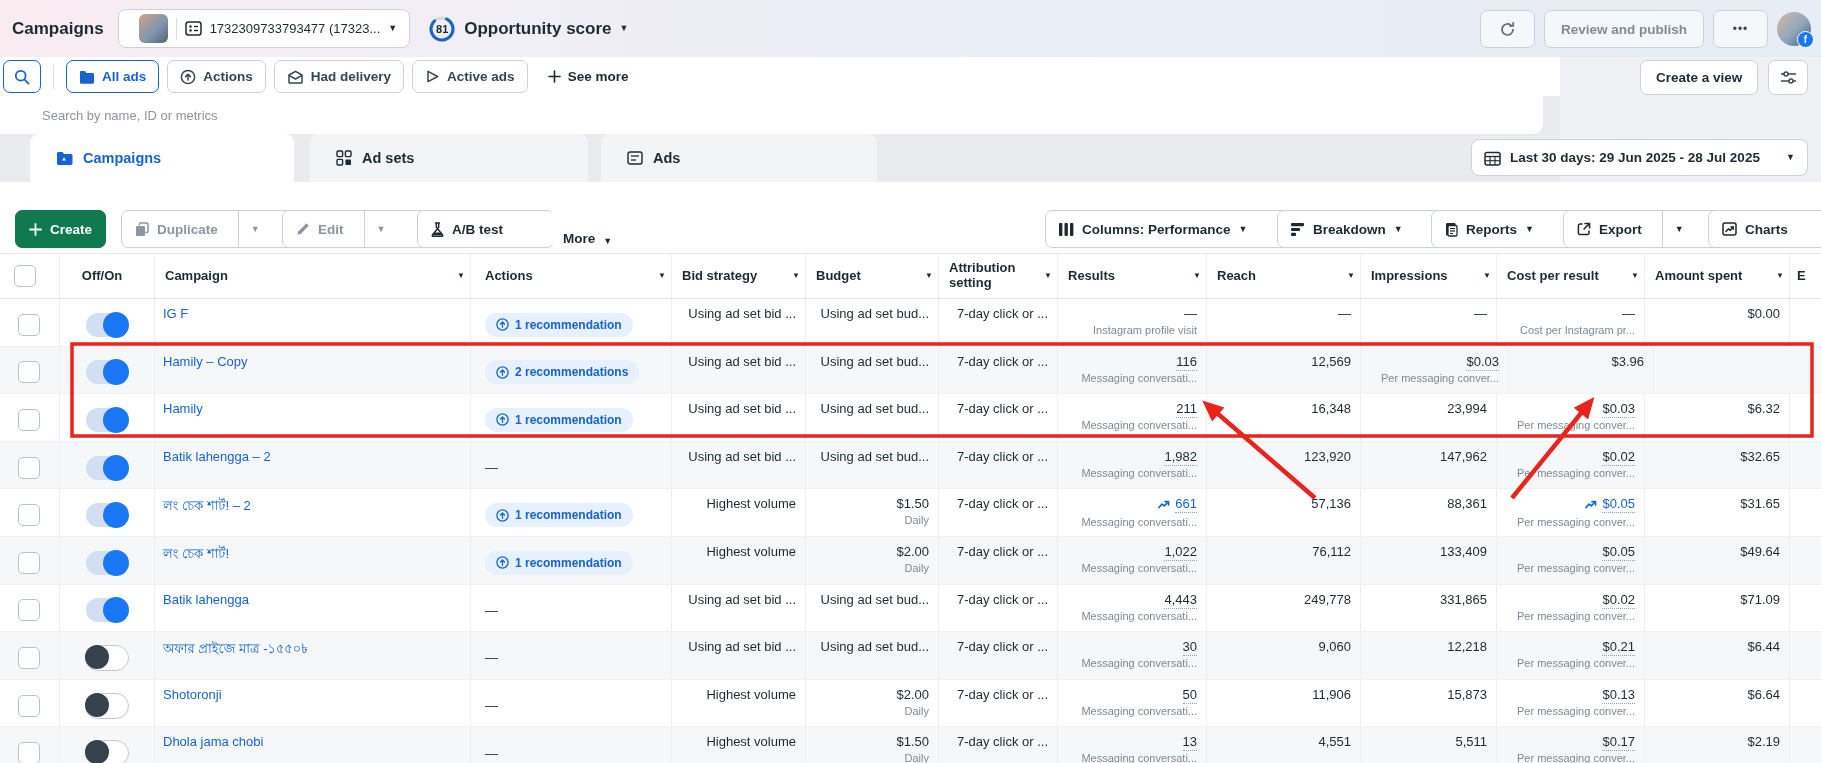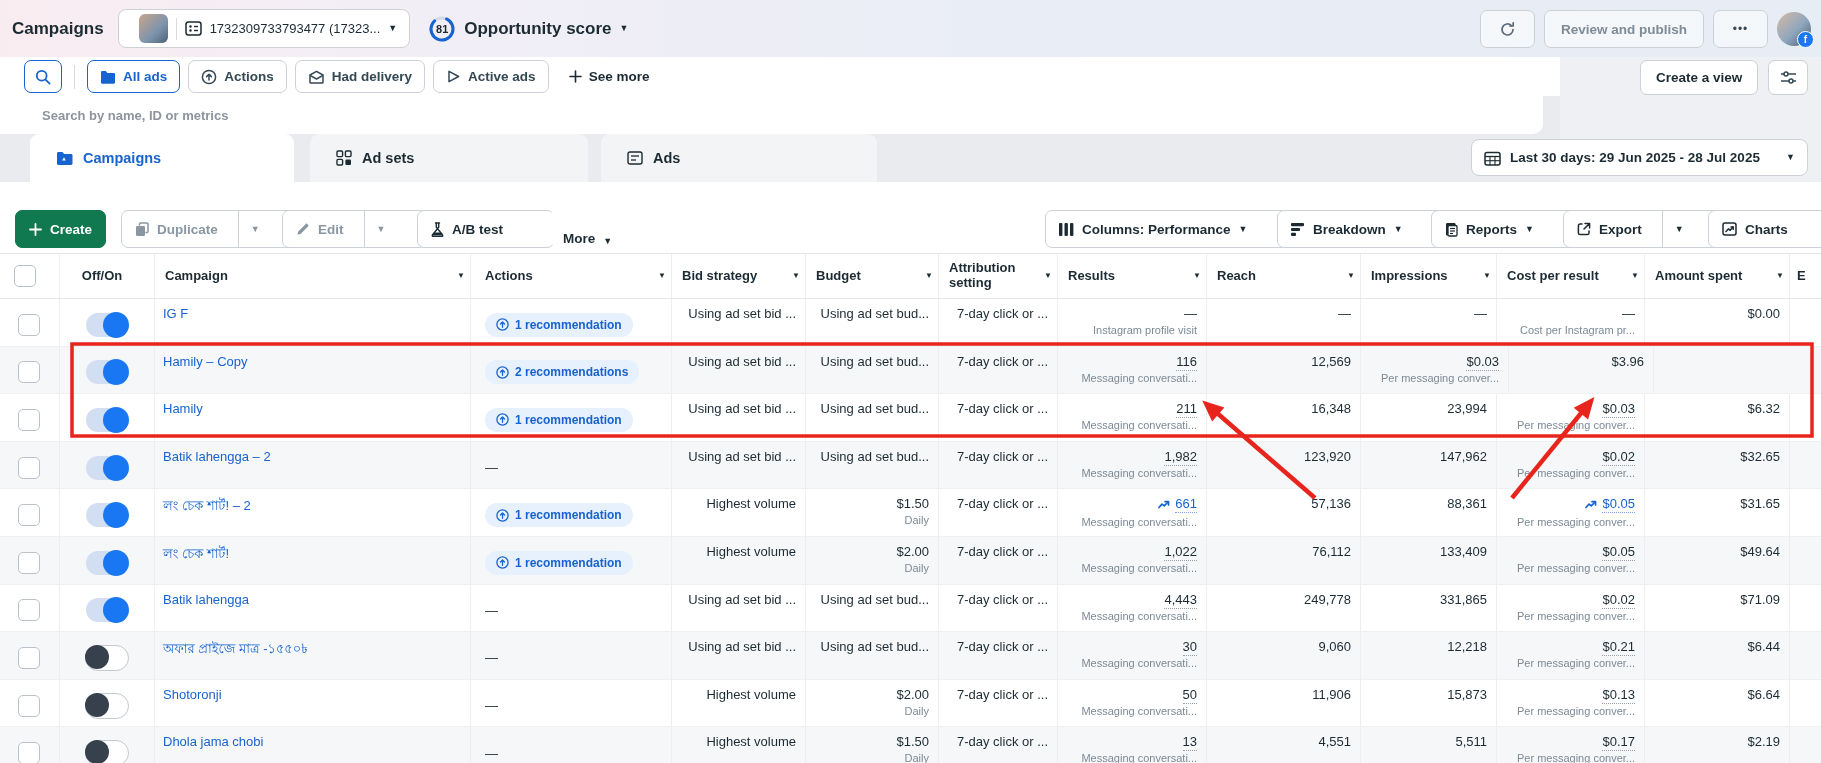--- a/index.html
+++ b/index.html
@@ -29,33 +29,33 @@
   .top-right{position:absolute;right:10px;top:10px;display:flex;align-items:center;gap:9px;}
   .icon-btn{height:36px;min-width:37px;border:1px solid #ccd1d7;border-radius:7px;background:rgba(255,255,255,.55);
     display:flex;align-items:center;justify-content:center;padding:0 8px;}
   .btn-muted{height:36px;border:1px solid #ccd1d7;border-radius:7px;background:rgba(255,255,255,.55);
     display:flex;align-items:center;padding:0 16px;font-size:13.5px;font-weight:600;color:#7f8b96;}
   .avatar-round{width:34px;height:34px;border-radius:50%;background:linear-gradient(135deg,#d7b9a5,#8fa7bd 55%,#44596d);position:relative;}
   .fb-badge{position:absolute;right:-3px;bottom:-2px;width:15px;height:15px;border-radius:50%;background:#1977f3;color:#fff;
     font-size:10px;font-weight:700;display:flex;align-items:center;justify-content:center;border:1px solid #fff;}
   
   .right-rail{left:1560px;top:57px;width:261px;height:125px;background:#eef0f3;}
-  .filterbar{left:0;top:57px;width:1560px;height:39px;background:#fff;display:flex;align-items:center;gap:8px;padding-left:24px;}
+  .filterbar{left:0;top:57px;width:1560px;height:39px;background:#fff;display:flex;align-items:center;gap:8px;padding-left:3px;}
   .chip{height:31px;border:1px solid #ccd1d7;border-radius:7px;background:#fff;display:flex;align-items:center;gap:7px;
     padding:0 12px;font-size:13.5px;font-weight:600;color:#344854;}
   .chip.sel{border-color:#1763cf;color:#1763cf;}
   .chip.sq{width:36px;padding:0;justify-content:center;}
   .chip.ghost{border:none;color:#1c2b33;}
   .fb-sep{width:1px;height:24px;background:#d8dbe0;margin:0 4px;}
   .create-view{position:absolute;left:1640px;top:60px;height:33px;border:1px solid #ccd1d7;border-radius:7px;background:#fff;
     display:flex;align-items:center;padding:0 15px;font-size:13.5px;font-weight:600;}
   .sliders-btn{position:absolute;left:1768px;top:60px;width:38px;height:33px;border:1px solid #ccd1d7;border-radius:7px;
     background:#fff;display:flex;align-items:center;justify-content:center;}
   .searchrow{left:0;top:96px;width:1543px;height:38px;background:#fff;border-radius:0 0 10px 0;display:flex;align-items:center;}
-  .searchrow input{border:none;outline:none;width:1400px;margin-left:40px;font-size:13px;font-family:inherit;color:#1c2b33;background:transparent;font-weight:bold;}
+  .searchrow input{border:none;outline:none;width:1400px;margin-left:40px;font-size:13px;font-family:inherit;color:#1c2b33;background:transparent;}
   .searchrow input::placeholder{color:#8d949e;}
   
   .tab{top:134px;height:48px;border-radius:9px 9px 0 0;display:flex;align-items:center;gap:10px;padding-left:26px;font-size:14.5px;font-weight:700;}
   .tab.active{background:#fff;color:#1763cf;}
   .tab.idle{background:#f3f4f6;color:#1c2b33;}
   .datebtn{left:1471px;top:139px;height:37px;width:337px;background:#fff;border:1px solid #ccd1d7;border-radius:8px;
     display:flex;align-items:center;gap:9px;padding:13px 12px;font-size:13.5px;font-weight:600;}
   .datebtn .caret{margin-left:auto;}
   
   .content{left:0;top:182px;width:1821px;height:581px;background:#fff;}

